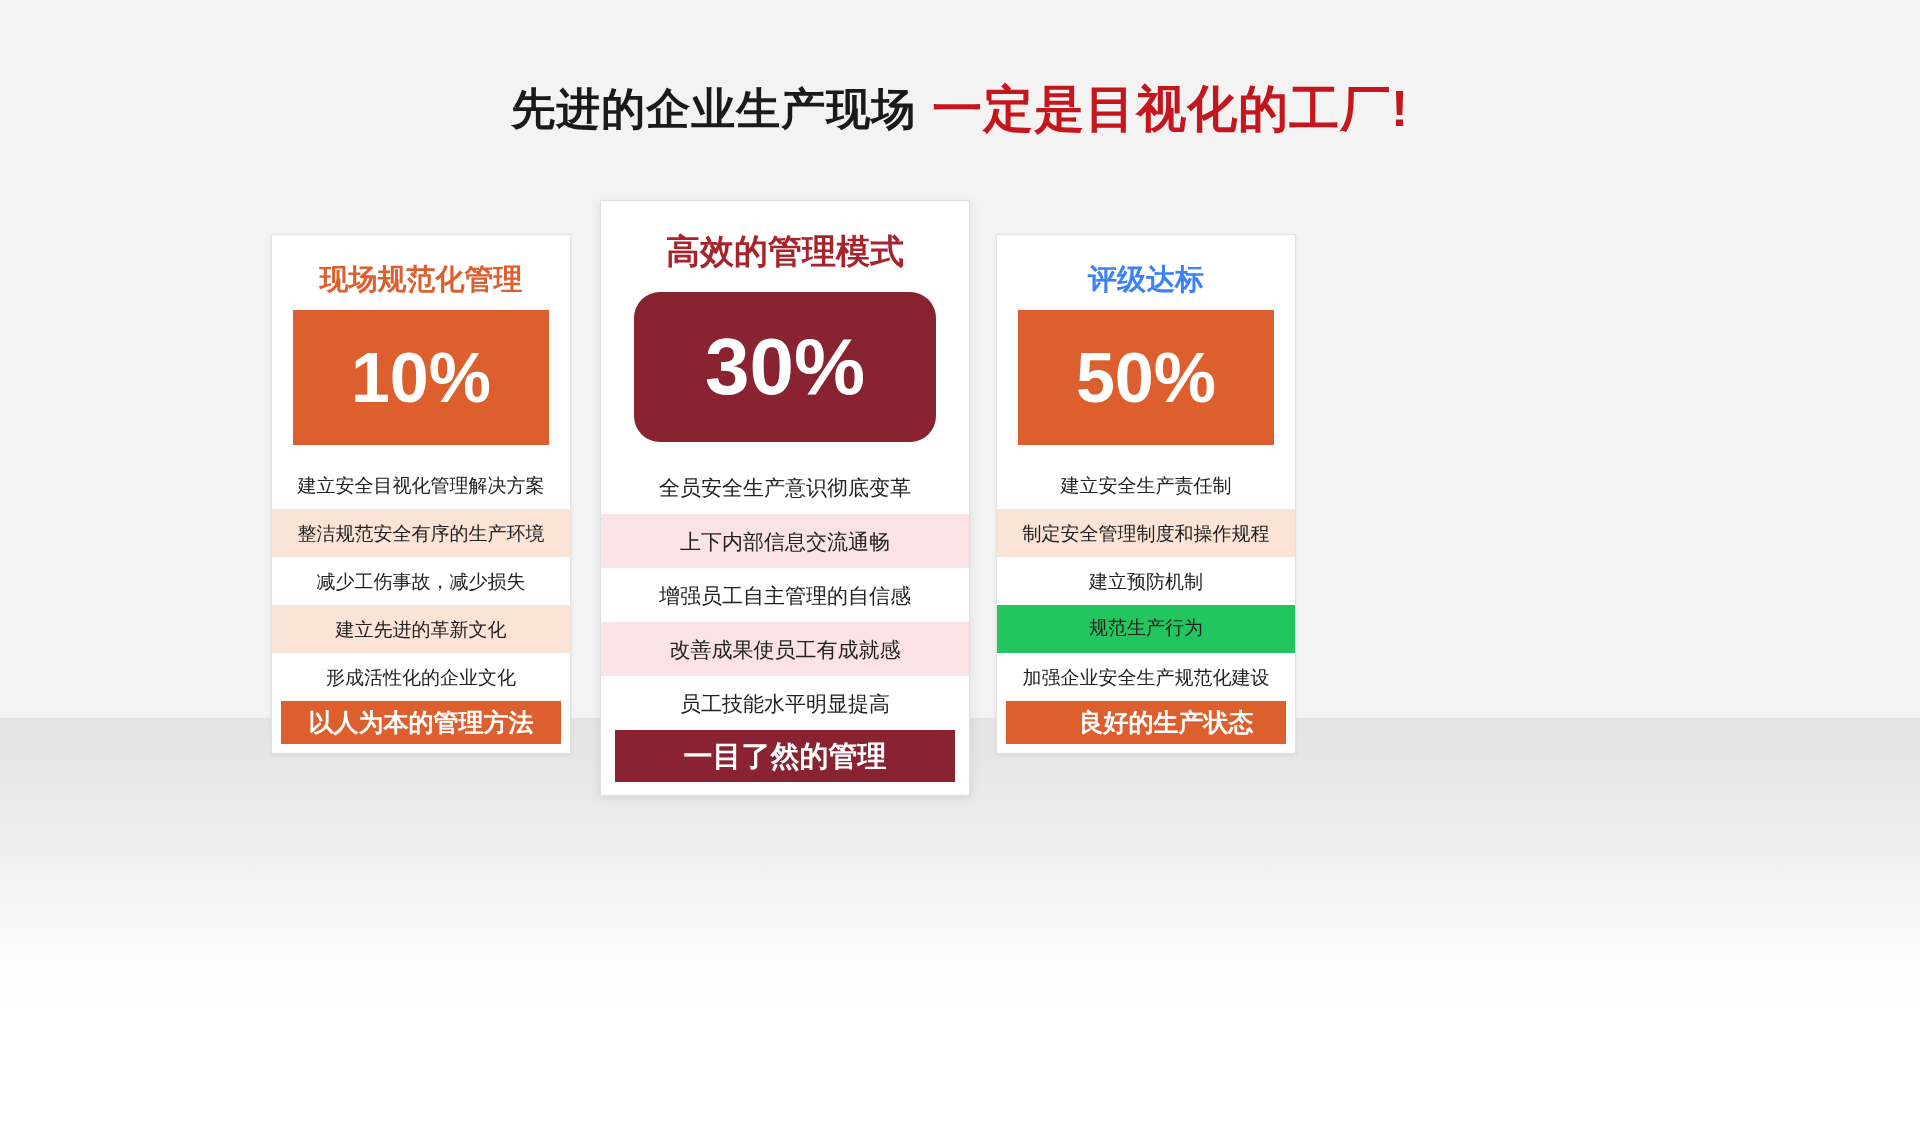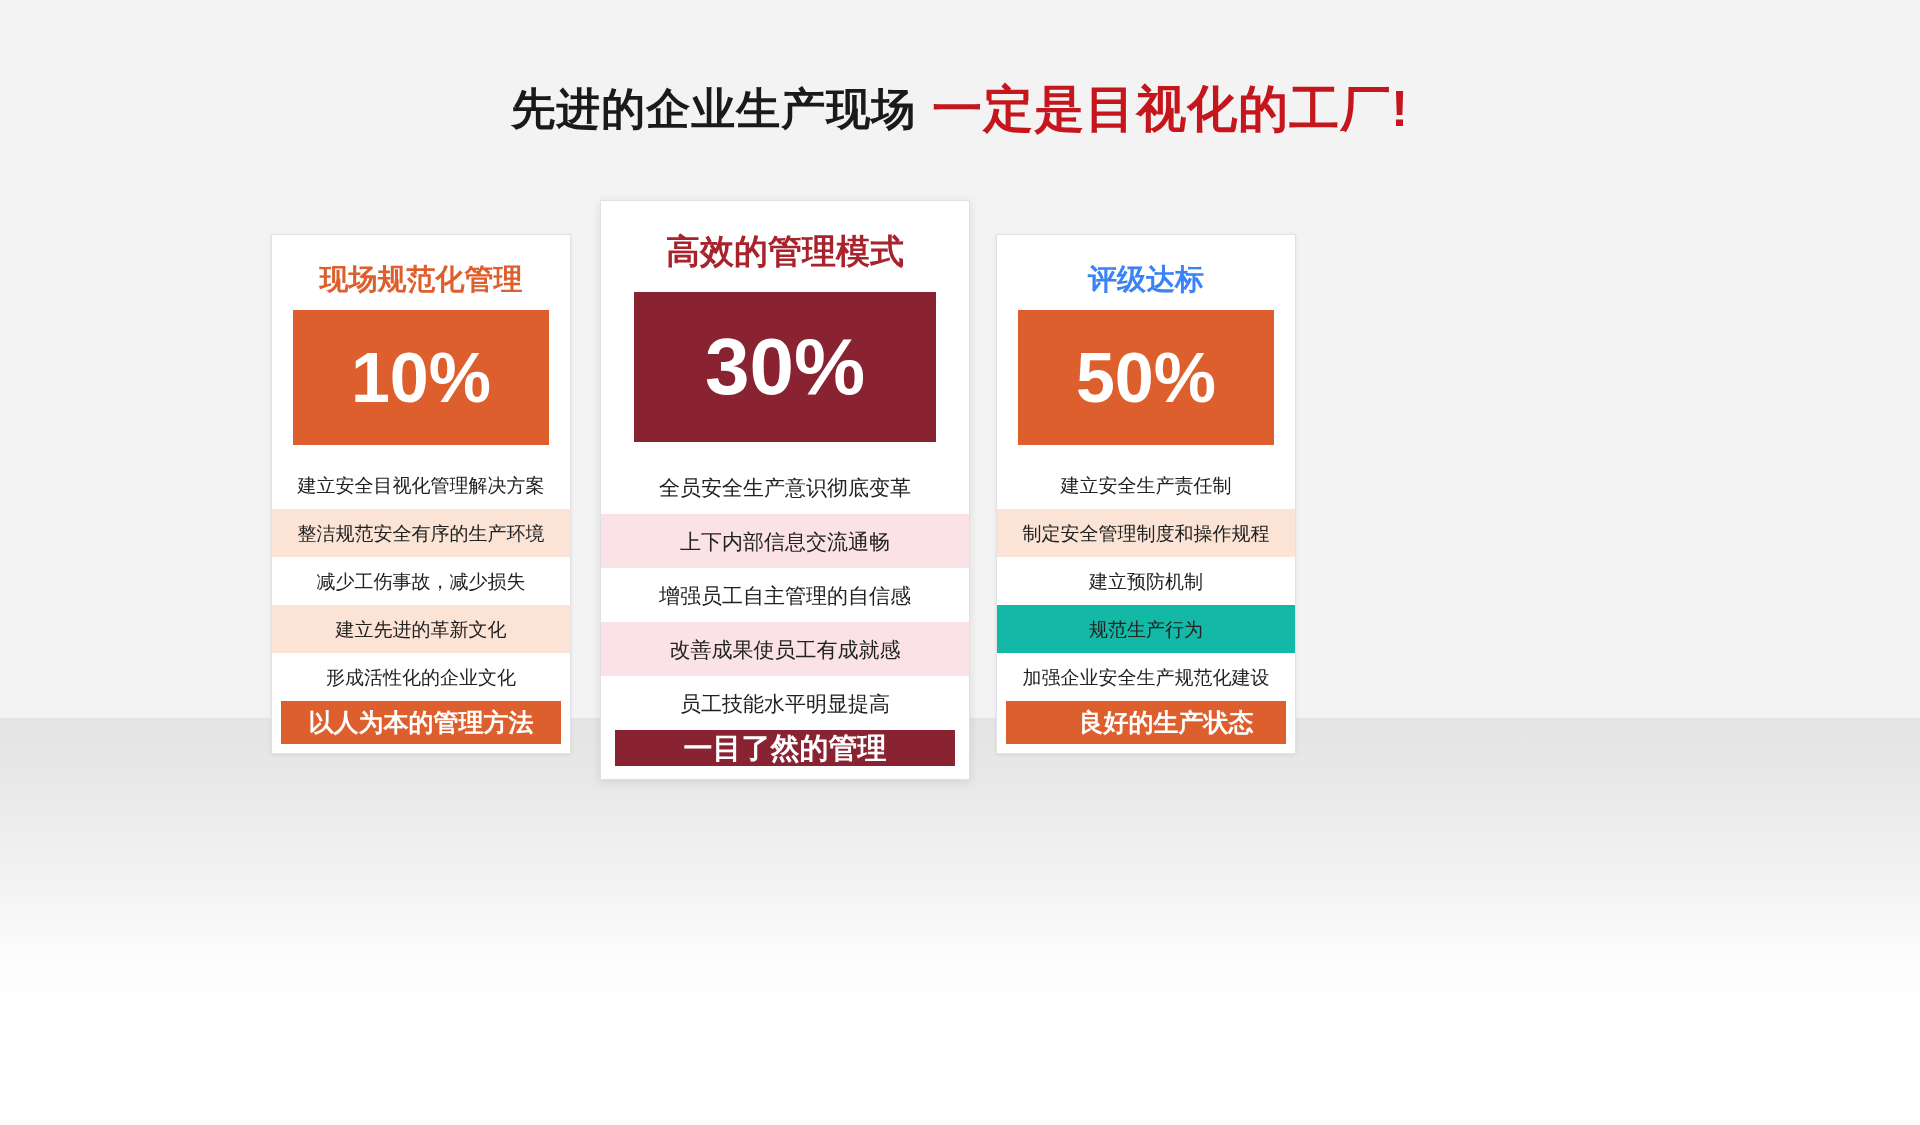--- a/index.html
+++ b/index.html
@@ -86,21 +86,21 @@
   .pct-block {
     margin: 0 21px;
     display: flex;
     align-items: center;
     justify-content: center;
     color: #ffffff;
     font-weight: bold;
     line-height: 1;
   }
   #card-0 .pct-block, #card-2 .pct-block { height: 135px; font-size: 70px; }
-  #card-1 .pct-block { margin: 0 33px; height: 150px; font-size: 80px; }
+  #card-1 .pct-block { margin: 0 33px; height: 150px; font-size: 80px; border-radius: 26px; }
 
   .rows { margin-top: 16px; }
   #card-1 .rows { margin-top: 18px; }
 
   .row {
     text-align: center;
     color: #222222;
     line-height: 1;
     display: flex;
     align-items: center;
@@ -114,21 +114,21 @@
     text-align: center;
     color: #ffffff;
     font-weight: bold;
     line-height: 1;
     display: flex;
     align-items: center;
     justify-content: center;
     white-space: nowrap;
   }
   #card-0 .banner, #card-2 .banner { height: 43px; font-size: 25px; margin: 0 9px 9px 9px; }
-  #card-1 .banner { height: 36px; font-size: 29px; margin: 0 14px 13px 14px; }
+  #card-1 .banner { height: 52px; font-size: 29px; margin: 0 14px 13px 14px; }
 </style>
 </head>
 <body>
 
 <div id="bg-base"></div>
 <div id="bg-lower"></div>
 
 <div id="title-bar">
   <span class="title-part title-black" style="color: rgb(26, 26, 26);">先进的企业生产现场</span>
   <span class="title-part title-red" style="color: rgb(196, 22, 28);">一定是目视化的工厂!</span>
@@ -160,17 +160,17 @@
   <div class="banner" style="background: rgb(138, 35, 49);">一目了然的管理</div>
 </div>
 
 <div class="card" id="card-2">
   <div class="card-title" style="color: #3b82f6;">评级达标</div>
   <div class="pct-block" style="background: rgb(221, 95, 46);">50%</div>
   <div class="rows">
     <div class="row" style="background: rgb(255, 255, 255);">建立安全生产责任制</div>
     <div class="row" style="background: rgb(251, 228, 213);">制定安全管理制度和操作规程</div>
     <div class="row" style="background: rgb(255, 255, 255);">建立预防机制</div>
-    <div class="row" style="background: #14b8a6;">规范生产行为</div>
+    <div class="row" style="background: #22c55e; font-family: Liberation Mono, monospace;">规范生产行为</div>
     <div class="row" style="background: rgb(255, 255, 255);">加强企业安全生产规范化建设</div>
   </div>
   <div class="banner" style="background: rgb(221, 95, 46); padding-left: 40px;">良好的生产状态</div>
 </div>
 
 </body></html>

